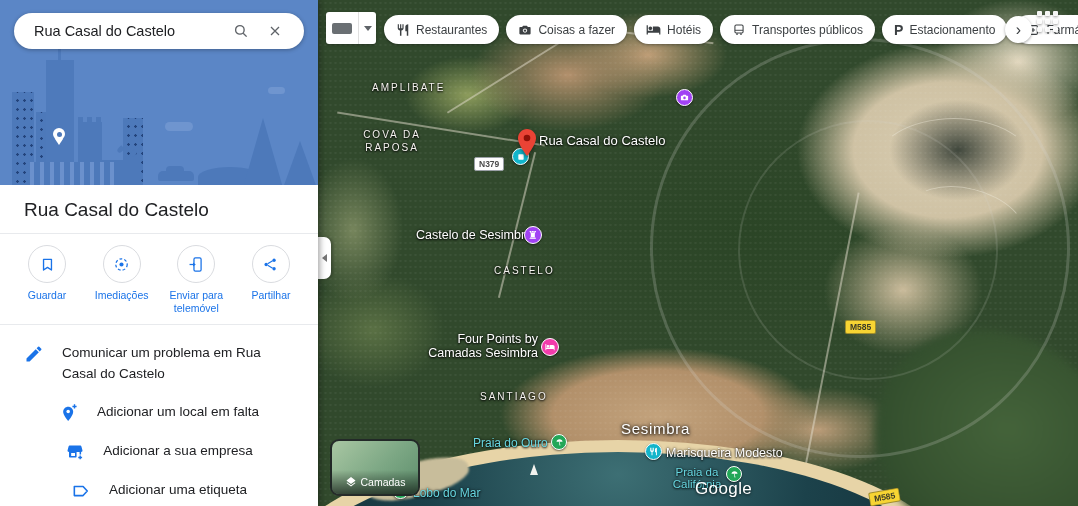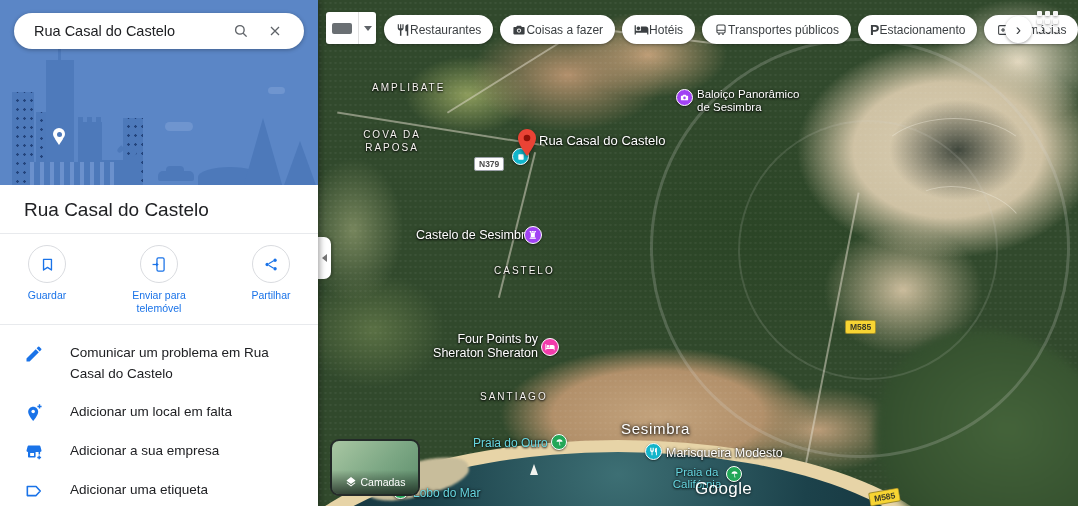--- a/index.html
+++ b/index.html
@@ -44,21 +44,21 @@
   .placecard h1{margin:0;font-size:19px;font-weight:400;color:#202124;}
 
   .actions{display:flex;justify-content:space-between;padding:11px 18px 9px;border-bottom:1px solid #e8eaed;}
   .action{width:58px;text-align:center;cursor:pointer;}
   .acirc{width:38px;height:38px;border-radius:50%;margin:0 auto;display:flex;align-items:center;
          justify-content:center;border:1px solid #dadce0;background:#fff;}
   .acirc.primary{background:#1a73e8;border-color:#1a73e8;}
   .alabel{margin-top:6px;font-size:10.5px;line-height:1.25;color:#1a73e8;}
 
   .menu{padding:9px 0;}
-  .menu-item{display:flex;align-items:flex-start;gap:26px;padding:9px 24px;cursor:pointer;}
+  .menu-item{display:flex;align-items:flex-start;gap:18px;padding:9px 24px;cursor:pointer;justify-content:center;}
   .menu-item .micon{flex:0 0 20px;margin-top:1px;}
   .menu-item .mlabel{font-size:13.5px;line-height:1.5;color:#202124;}
 
   
   .map{position:absolute;left:318px;top:0;width:760px;height:506px;overflow:hidden;
     background-color:#31492c;
     background-image:
       radial-gradient(ellipse 95px 70px at 640px 150px, rgba(56,64,54,.95) 0%, rgba(56,64,54,0) 72%),
       radial-gradient(ellipse 210px 150px at 630px 150px, #d9cdb2 0%, #cfc2a4 45%, rgba(207,194,164,0) 72%),
       radial-gradient(ellipse 120px 90px at 700px 62px, #e6dcc4 0%, rgba(230,220,196,0) 70%),
@@ -94,21 +94,21 @@
 
   
   .mapwidget{position:absolute;left:8px;top:12px;width:50px;height:32px;background:#fff;border-radius:3px;
        box-shadow:0 1px 3px rgba(0,0,0,.35);display:flex;align-items:center;z-index:20;cursor:pointer;}
   .mw-thumb{width:20px;height:11px;background:#6a6f73;border-radius:2px;margin:0 6px;}
   .mw-div{width:1px;height:32px;background:#e0e0e0;}
   .mw-caret{margin:0 auto;width:0;height:0;border-left:4px solid transparent;border-right:4px solid transparent;
        border-top:5px solid #5f6368;}
   .chips{position:absolute;left:66px;top:15px;display:flex;gap:7px;z-index:20;}
   .chip{height:29px;background:#fff;border-radius:15px;box-shadow:0 1px 3px rgba(0,0,0,.35);
-       display:flex;align-items:center;padding:0 12px;font-size:12px;color:#3c4043;
+       display:flex;align-items:center;gap:6px;padding:0 12px;font-size:12px;color:#3c4043;
        white-space:nowrap;cursor:pointer;}
   .chip-p{font-weight:700;font-size:14px;color:#3c4043;}
   .chips-next{position:absolute;left:687px;top:16px;width:27px;height:27px;border-radius:50%;background:#fff;
        box-shadow:0 1px 3px rgba(0,0,0,.35);display:flex;align-items:center;justify-content:center;
        font-size:16px;color:#3c4043;z-index:21;cursor:pointer;}
   .waffle{position:absolute;left:719px;top:11px;width:24px;height:24px;display:grid;
        grid-template-columns:repeat(3,5px);grid-template-rows:repeat(3,5px);gap:3px;z-index:20;cursor:pointer;
        filter:drop-shadow(0 1px 1px rgba(0,0,0,.4));}
   .waffle span{background:#fff;border-radius:1px;opacity:.95;}
   .collapse-tab{position:absolute;left:0;top:237px;width:13px;height:42px;background:#fff;
@@ -193,33 +193,29 @@
           <rect x="4" y="4" width="16" height="16" rx="2" fill="#fff"></rect>
         </svg>
     </div>
 
     <div class="poi purple" style="left:358px;top:89px;width:17px;height:17px;">
       <svg width="9" height="9" viewBox="0 0 24 24">
           <path d="M4 7h3l1.8-2.3h6.4L17 7h3c.9 0 1.6.7 1.6 1.6V18c0 .9-.7 1.6-1.6 1.6H4c-.9 0-1.6-.7-1.6-1.6V8.6C2.4 7.7 3.1 7 4 7z" fill="#fff"></path>
           <circle cx="12" cy="13" r="3.4" fill="#a142f4"></circle>
         </svg>
     </div>
-    <div class="maplabel" style="left:379px;top:88px;font-size:11.5px;line-height:13px;">
-      <span>Baloiço Panorâmico</span><br>
-      <span>de Sesimbra</span>
-    </div>
 
     <div class="maplabel" style="left:98px;top:228px;">Castelo de Sesimbra</div>
     <div class="poi purple" style="left:206px;top:226px;width:18px;height:18px;">
         <span class="rook">♜</span>
       </div>
 
     <div class="maplabel c2" style="left:104px;top:332px;width:116px;font-size:12.5px;line-height:14px;text-align:right;">
       <span>Four Points by</span><br>
-      <span>Sheraton Sheraton</span>
+      <span>Camadas Sesimbra</span>
     </div>
     <div class="poi pink" style="left:223px;top:338px;width:18px;height:18px;">
       <svg width="10" height="10" viewBox="0 0 24 24">
           <path d="M7 13c1.7 0 3-1.3 3-3S8.7 7 7 7s-3 1.3-3 3 1.3 3 3 3zm12-6h-8v7H3V5H1v15h2v-3h18v3h2v-9c0-2.2-1.8-4-4-4z" fill="#fff"></path>
         </svg>
     </div>
 
     <div class="townlabel" style="left:276px;top:420px;">Sesimbra</div>
 
     <div class="teallabel" style="left:155px;top:436px;">Praia do Ouro</div>
@@ -378,20 +374,29 @@
         <div class="acirc">
           <svg width="19" height="19" viewBox="0 0 24 24">
               <path d="M7 5.5h10V19l-5-3.3L7 19z" fill="none" stroke="#1a73e8" stroke-width="1.7" stroke-linejoin="round"></path>
             </svg>
         </div>
         <div class="alabel">Guardar</div>
       </div>
       <div class="action">
         <div class="acirc">
           <svg width="19" height="19" viewBox="0 0 24 24">
+              <circle cx="12" cy="12" r="7.2" fill="none" stroke="#1a73e8" stroke-width="1.6" stroke-dasharray="3.5 2.6"></circle>
+              <circle cx="12" cy="12" r="2.6" fill="#1a73e8"></circle>
+            </svg>
+        </div>
+        <div class="alabel">Imediações</div>
+      </div>
+      <div class="action">
+        <div class="acirc">
+          <svg width="19" height="19" viewBox="0 0 24 24">
               <rect x="8.8" y="3.5" width="9" height="17" rx="1.8" fill="none" stroke="#1a73e8" stroke-width="1.6"></rect>
               <path d="M3.2 12h5.6" stroke="#1a73e8" stroke-width="1.6"></path>
               <path d="M7.6 9.4l3.5 2.6-3.5 2.6z" fill="#1a73e8"></path>
             </svg>
         </div>
         <div class="alabel">Enviar para telemóvel</div>
       </div>
       <div class="action">
         <div class="acirc">
           <svg width="19" height="19" viewBox="0 0 24 24">

